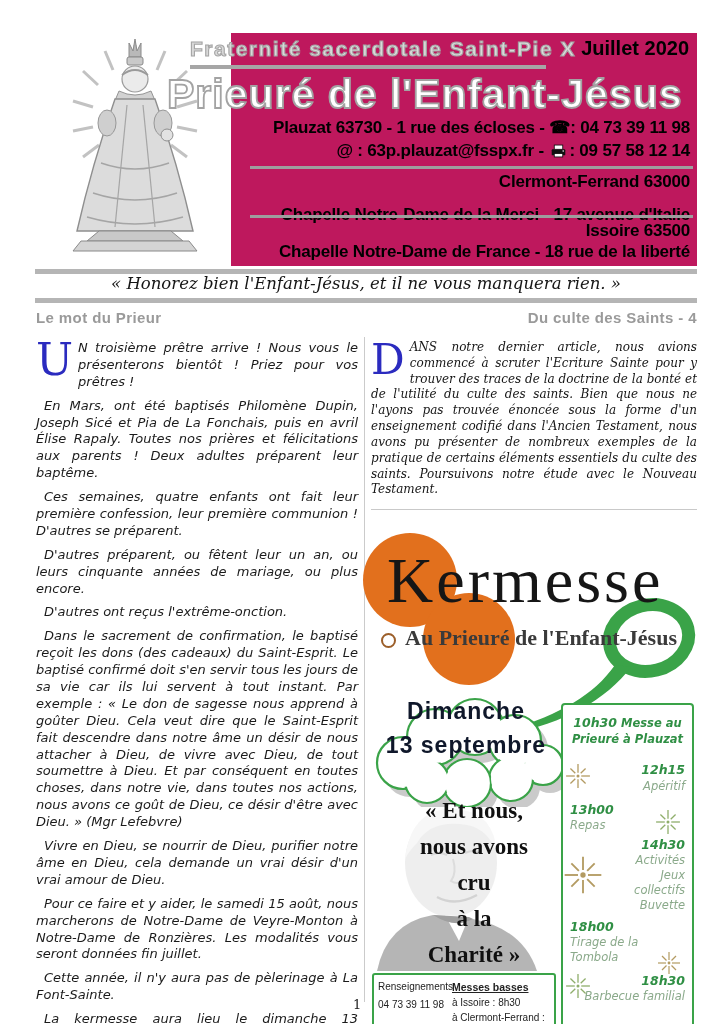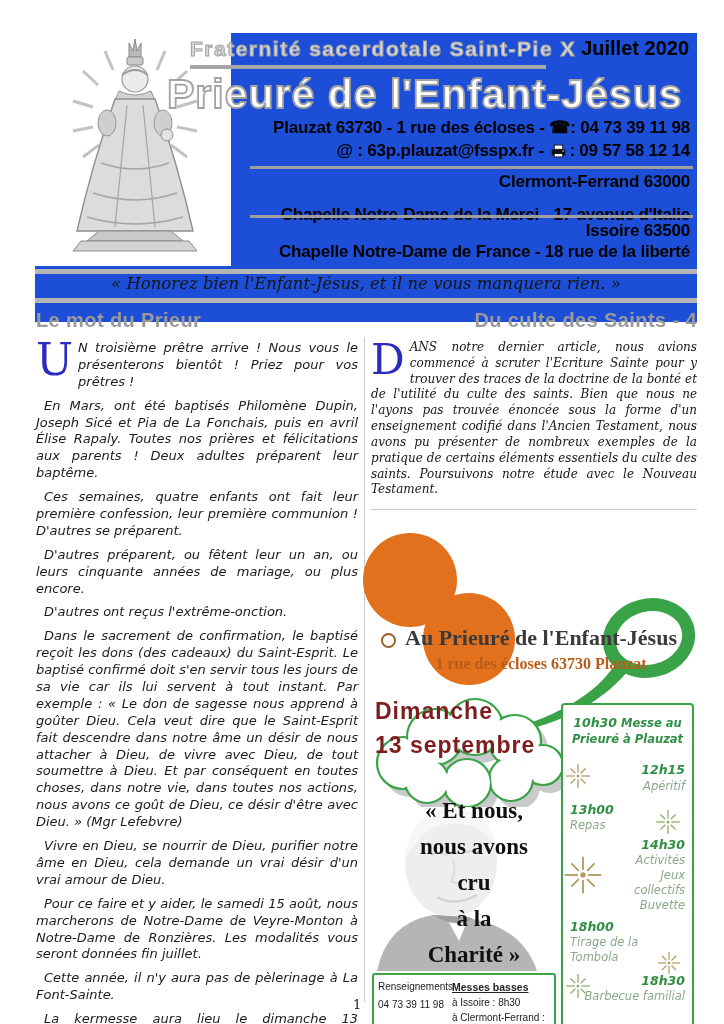--- a/index.html
+++ b/index.html
@@ -1,21 +1,21 @@
 <!DOCTYPE html>
 <html><head>
 <meta charset="utf-8">
 <style>
   * { margin:0; padding:0; box-sizing:border-box; }
   html,body { background:#fff; }
   .page { position:relative; width:724px; height:1024px; background:#fff; overflow:hidden;
           font-family:"Liberation Sans",sans-serif; color:#111; }
 
   
-  .header { position:absolute; left:35px; top:33px; width:662px; height:289px; background:#1d4ed8; }
+  .header { position:absolute; left:35px; top:33px; width:662px; height:233px; background:#be185d; }
   .statuebox { position:absolute; left:0; top:0; width:196px; height:233px; background:#fff; }
   .statuebox svg { position:absolute; left:8px; top:2px; }
   .society { position:absolute; left:155px; top:4px; font-size:21px; font-weight:700; letter-spacing:1.5px;
              color:#d9d9d9; -webkit-text-stroke:1.1px #a5a5a5; white-space:nowrap; }
   .soc-underline { position:absolute; left:155px; top:32px; width:356px; height:4px; background:#a6a6a6; }
   .issuedate { position:absolute; right:8px; top:4px; font-size:20px; font-weight:700; color:#000; }
   .main-title { position:absolute; left:132px; top:38px; width:512px; text-align:center; font-size:41px;
                 font-weight:700; color:#fff; -webkit-text-stroke:1.8px #a3a3a3; letter-spacing:1px; white-space:nowrap; }
   .addr { position:absolute; right:7px; font-weight:700; color:#000; font-size:17px;
           letter-spacing:-0.2px; white-space:nowrap; }
@@ -25,21 +25,21 @@
   .c1 { top:139px; } .ch1 { top:172px; } .c2 { top:188px; } .ch2 { top:209px; }
   .fax-ic { display:inline-block; vertical-align:-2px; margin:0 2px; }
 
   
   .qbar { position:absolute; left:35px; width:662px; height:5px; background:#b5b5b5; }
   .qb1 { top:269px; } .qb2 { top:298px; }
   .quote { position:absolute; left:35px; top:274px; width:662px; text-align:center;
            font-family:"DejaVu Serif",serif; font-style:italic; font-size:16.5px; color:#151515; }
 
   
-  .colhead { position:absolute; top:309px; font-size:20px; font-weight:700; color:#9a9a9a; letter-spacing:.4px;text-align:center; }
+  .colhead { position:absolute; top:309px; font-size:15px; font-weight:700; color:#9a9a9a; letter-spacing:.4px;text-align:center; }
   .colhead.l { left:36px; } .colhead.r { right:27px; }
   .vdiv { position:absolute; left:364px; top:337px; width:1px; height:665px; background:#cbcbcb; }
 
   
   .leftcol { position:absolute; left:36px; top:340px; width:322px; }
   .hand { font-family:"DejaVu Sans",sans-serif; font-style:italic; }
   .leftcol p { font-size:13px; line-height:1.3; color:#1b1b1b; margin-bottom:7px; text-align:justify; text-indent:8px; }
   .leftcol p.pfirst { text-indent:0; }
   .dropcap { float:left; font-family:"DejaVu Serif",serif; font-style:normal; font-weight:400;
              font-size:44px; line-height:34px; color:#2b2bbf; padding:3px 5px 0 0; }
@@ -57,22 +57,22 @@
   .circ.med { left:52px; top:76px; width:92px; height:92px; }
   .circ.ring { left:10px; top:116px; width:15px; height:15px; background:none; border:2px solid #9c5f2a; }
   .k-title { position:absolute; left:16px; top:32px; font-family:"Liberation Serif",serif; font-size:64px;
              line-height:1; color:#161616; letter-spacing:3px; }
   .k-sub { position:absolute; left:28px; top:108px; width:284px; text-align:center;
            font-family:"Liberation Serif",serif; font-weight:700; font-size:22px; color:#3a3a3a; }
   .k-addr { position:absolute; left:28px; top:138px; width:284px; text-align:center;
             font-family:"Liberation Serif",serif; font-weight:700; font-size:16px; color:#b85c1c; }
   .ribbon { position:absolute; left:88px; top:66px; }
   .cloud { position:absolute; left:-6px; top:168px; }
-  .k-date { position:absolute; left:4px; width:182px; font-size:23px; font-weight:700;
-            color:#7f1d1d; letter-spacing:1px; }
+  .k-date { position:absolute; left:4px; width:182px; text-align:center; font-size:23px; font-weight:700;
+            color:#0f172a; letter-spacing:1px; }
   .kd1 { top:181px; } .kd2 { top:215px; }
 
   .sched { position:absolute; left:190px; top:186px; width:133px; height:354px; border:2px solid #3aa348;
            border-radius:4px; background:#fff; padding:6px 7px; font-size:11.5px; }
   .sb { line-height:1.3; position:relative; z-index:2; }
   .sb .t { font-weight:700; color:#2f8f44; font-size:12.5px; }
   .sb .lb { color:#8aa98a; }
   .sb.ctr { text-align:center; margin-top:4px; color:#2f8f44; font-weight:700; }
   .sb.rgt { text-align:right; } .sb.lft { text-align:left; }
   .m16{margin-top:16px;} .m8{margin-top:8px;} .m6{margin-top:6px;} .m4{margin-top:4px;}
@@ -186,22 +186,22 @@
     <div class="poster">
       <div class="circ big"></div>
       <div class="circ med"></div>
       <div class="circ ring"></div>
 
       <svg class="ribbon" width="240" height="172" viewBox="0 0 240 172">
         <ellipse cx="190" cy="55" rx="40" ry="33" fill="none" stroke="#3aa348" stroke-width="13" transform="rotate(-14 190 55)"></ellipse>
         <path d="M 172 84 C 145 120, 95 146, 30 154 C 95 134, 132 116, 156 82 Z" fill="#3aa348"></path>
       </svg>
 
+      <div class="k-title">Kermesse</div>
       <div class="k-sub">Au Prieuré de l'Enfant-Jésus</div>
-      <div class="k-addr">1 rue des écloses 63730 Plauzat</div>
 
       <svg class="cloud" width="212" height="122" viewBox="0 0 212 122">
         <g transform="translate(7,8)" fill="#9f9f9f" opacity="0.55">
           <circle cx="38" cy="78" r="26"></circle>
             <circle cx="70" cy="52" r="28"></circle>
             <circle cx="110" cy="42" r="28"></circle>
           <circle cx="150" cy="56" r="26"></circle>
             <circle cx="178" cy="80" r="20"></circle>
             <circle cx="146" cy="94" r="22"></circle>
           <circle cx="102" cy="98" r="24"></circle>

